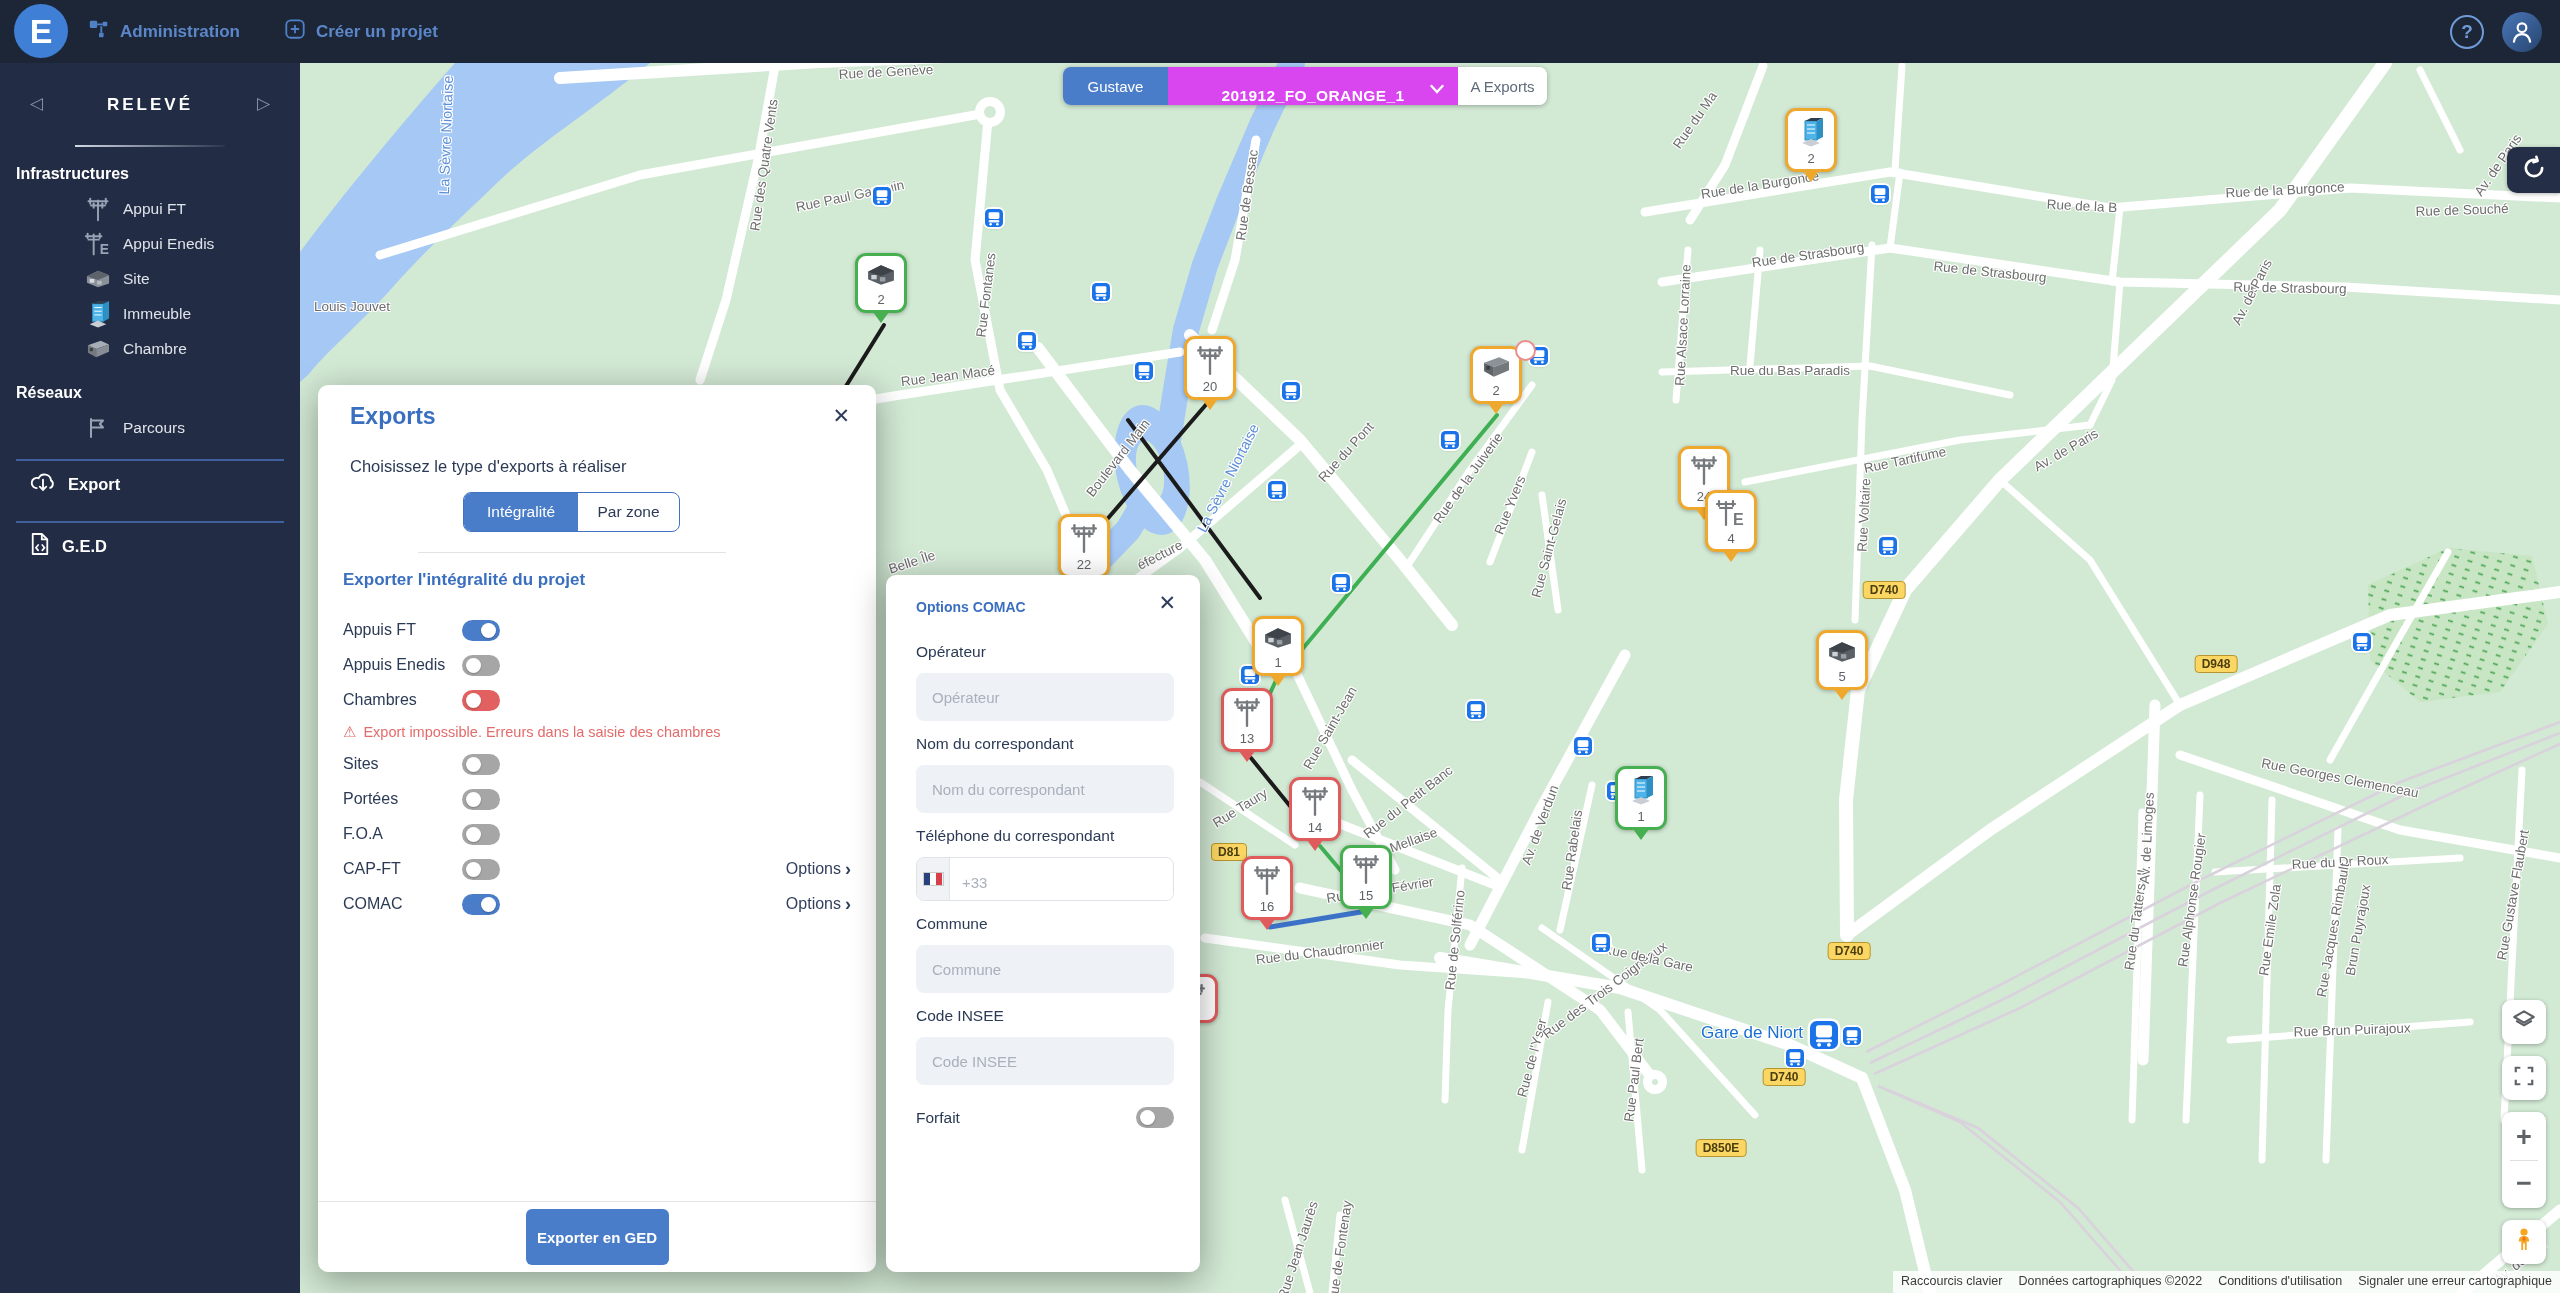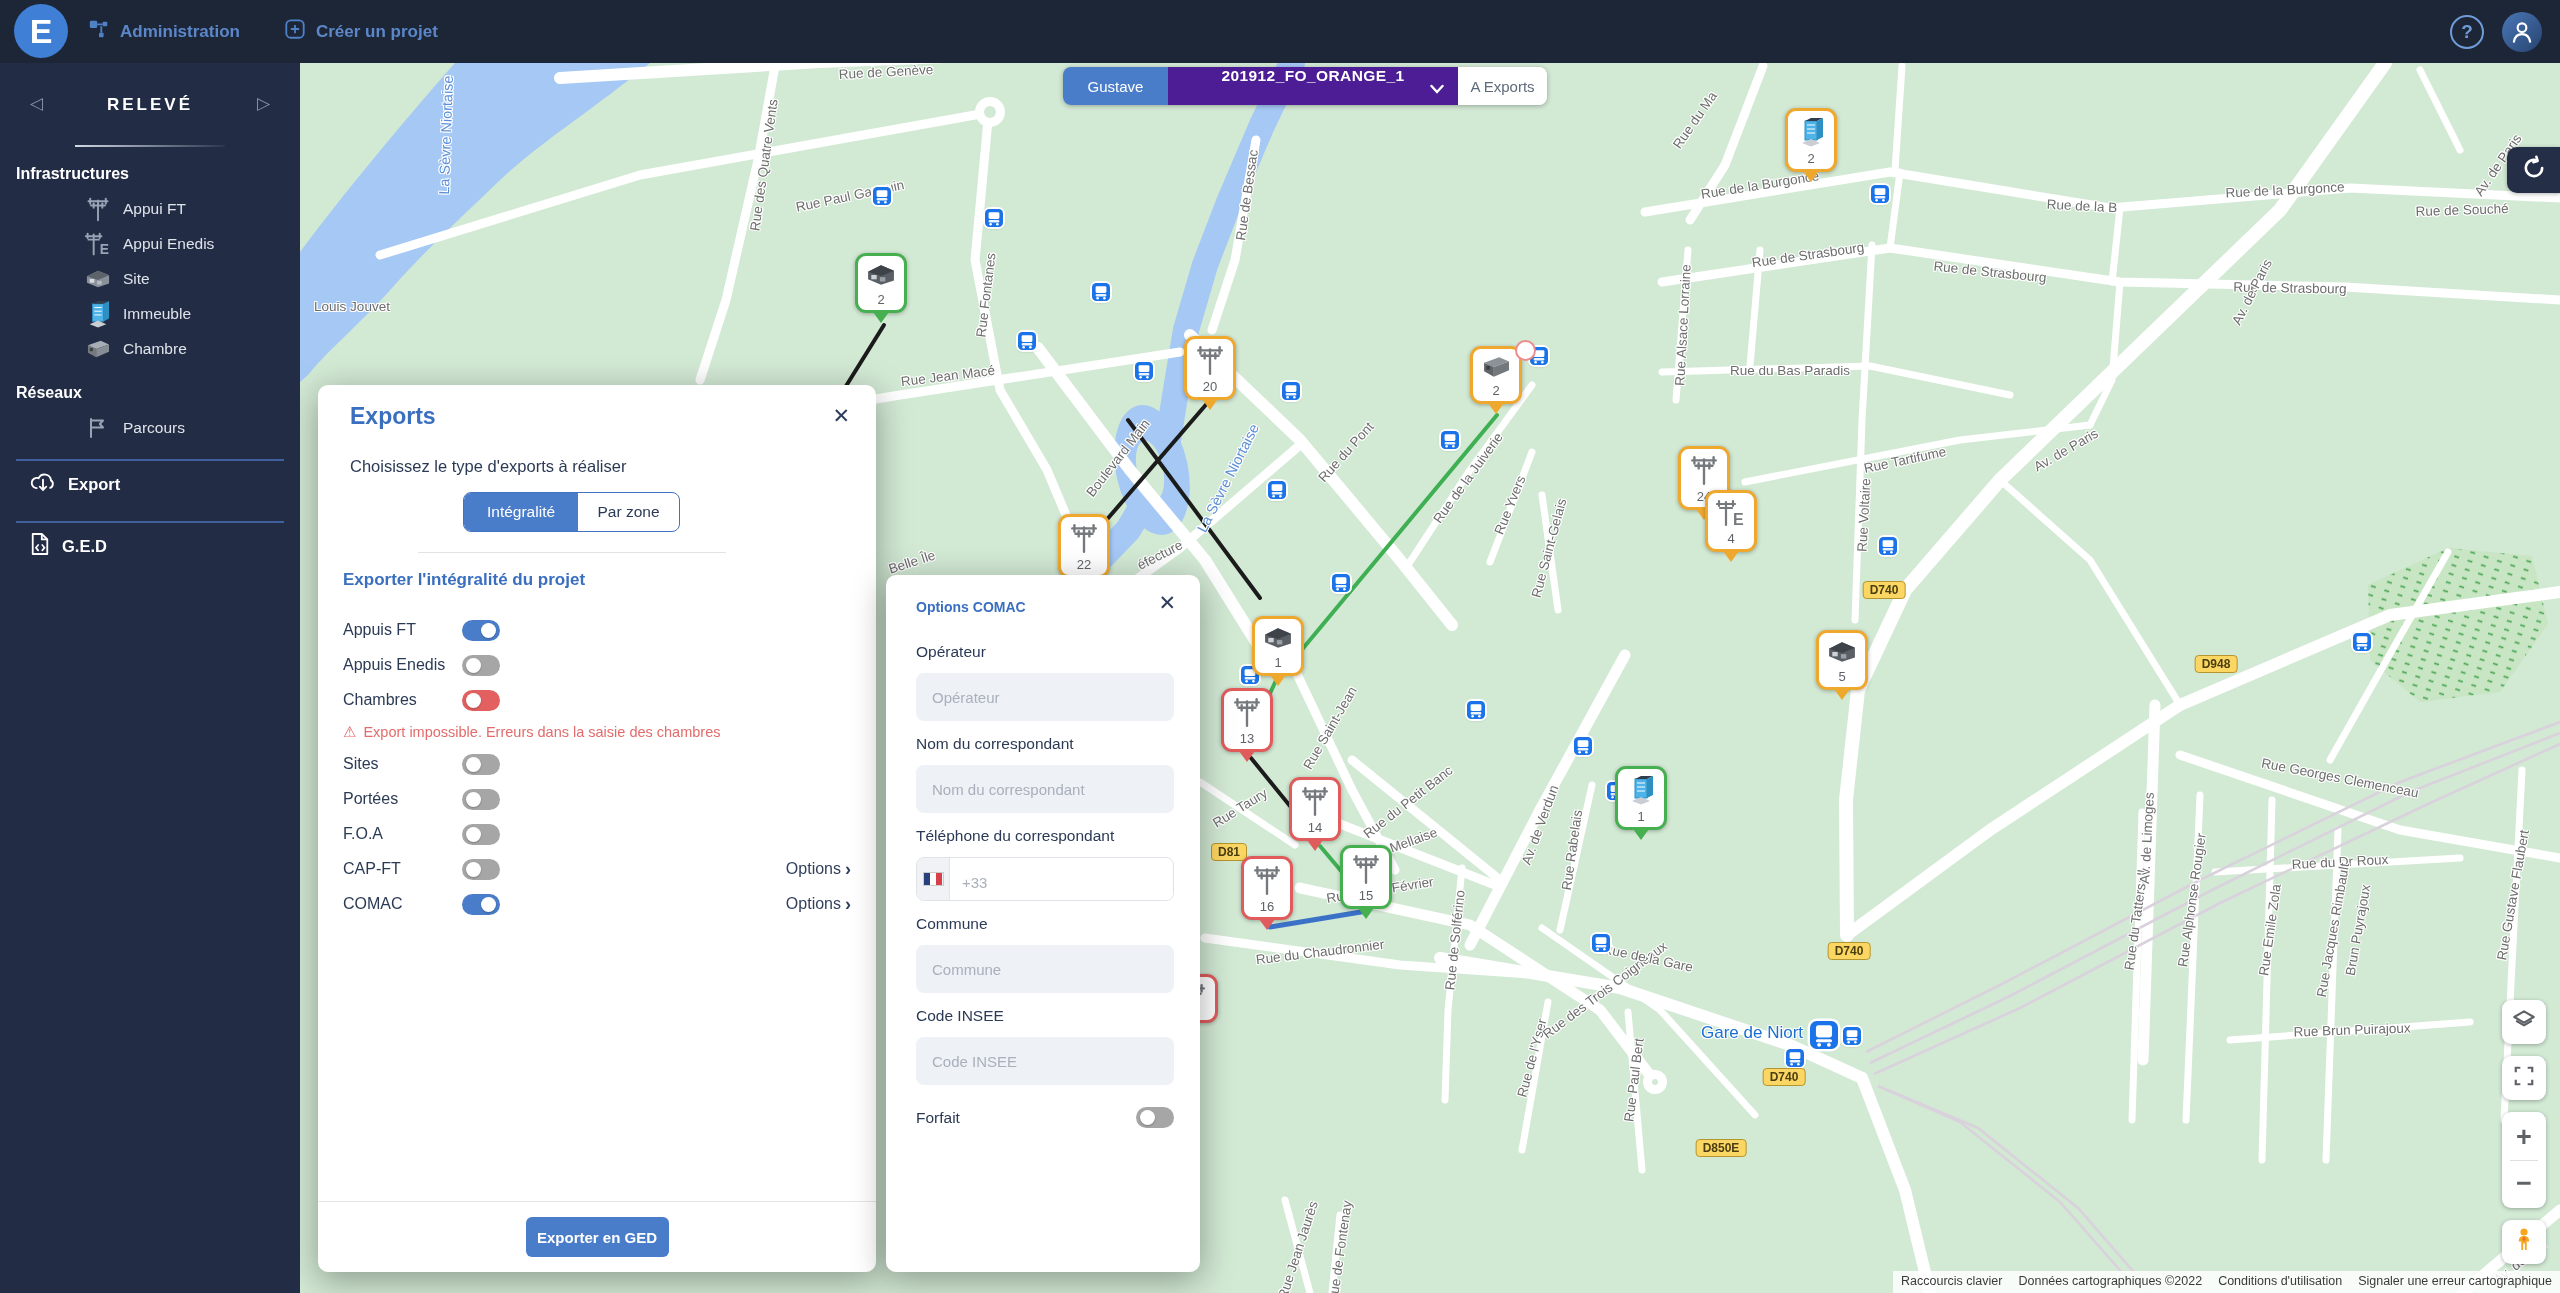--- a/index.html
+++ b/index.html
@@ -44,21 +44,21 @@
   .marker{position:absolute;width:52px;background:#fff;border:3px solid #888;border-radius:11px;z-index:4;
     display:flex;flex-direction:column;align-items:center;padding:5px 2px 2px;box-shadow:0 1px 4px rgba(0,0,0,.3);}
   .marker .num{font-size:13px;color:#5f6368;line-height:1.15;}
   .marker .tip{position:absolute;left:50%;bottom:-13px;transform:translateX(-50%);width:0;height:0;
     border:8px solid transparent;border-bottom:0;border-top-width:11px;}
   .badge{position:absolute;width:21px;height:21px;border-radius:50%;background:#fff;border:2.5px solid #ec8e8e;z-index:5;}
   
   #float-bar{position:absolute;left:1063px;top:67px;height:38px;display:flex;z-index:10;border-radius:8px;box-shadow:0 1px 5px rgba(0,0,0,.3);}
   #mode-btn{background:#4a7dc9;color:#fff;font-size:15px;display:flex;align-items:center;justify-content:center;
     width:105px;border-radius:8px 0 0 8px;cursor:pointer;}
-  #project-dd{background:#4c1d95;color:#fff;width:290px;display:flex;align-items:flex-start;justify-content:center;gap:0;cursor:pointer;position:relative;}
+  #project-dd{background:#d946ef;color:#fff;width:290px;display:flex;align-items:flex-end;justify-content:center;gap:0;cursor:pointer;position:relative;}
   #project-dd .pname{font-weight:bold;font-size:15.5px;letter-spacing:.4px;}
   #project-dd .chev{position:absolute;right:14px;top:13px;}
   #billing-btn{background:#fff;color:#5f6b7a;font-size:15px;width:89px;display:flex;align-items:center;justify-content:center;
     border-radius:0 8px 8px 0;cursor:pointer;}
   
   #refresh-btn{position:absolute;left:2507px;top:147px;width:53px;height:46px;background:#242e47;border-radius:10px 0 0 10px;
     z-index:10;display:flex;align-items:center;justify-content:center;cursor:pointer;box-shadow:0 1px 4px rgba(0,0,0,.3);}
   .mapctl{position:absolute;left:2502px;width:44px;background:#fff;border-radius:9px;z-index:10;
     display:flex;align-items:center;justify-content:center;box-shadow:0 1px 4px rgba(0,0,0,.3);cursor:pointer;}
   #ctl-layers{top:1000px;height:44px;}
@@ -93,21 +93,21 @@
   .tgl.on{background:#4a7dc9;} .tgl.on::after{right:4px;}
   .tgl.off{background:#a6a6a6;} .tgl.off::after{left:4px;}
   .tgl.err{background:#e26060;} .tgl.err::after{left:4px;}
   .opt-link{margin-left:auto;color:#33415e;font-size:16px;display:flex;align-items:center;gap:4px;cursor:pointer;}
   .opt-link .chevr{font-size:18px;font-weight:bold;line-height:1;}
   .warnrow{display:flex;align-items:center;height:24px;margin:-2px 0 7px 0;color:#e36b6b;font-size:14.5px;gap:7px;}
   .modal-footer{position:absolute;left:0;right:0;bottom:0;height:71px;border-top:1px solid #e6e6e6;
     display:flex;align-items:center;justify-content:center;}
   .btn-primary{background:#4a7dc9;color:#fff;font-weight:bold;font-size:15px;border:none;border-radius:6px;cursor:pointer;
     display:flex;align-items:center;justify-content:center;}
-  #exports-btn{width:143px;height:40px;}
+  #exports-btn{width:143px;height:56px;}
   #ok-btn{width:120px;height:39px;}
   #comac-title{position:absolute;left:30px;top:24px;font-size:14px;}
   #comac-close{right:24px;top:17px;}
   #comac-fields{position:absolute;left:30px;top:54px;width:258px;}
   .cfield .flabel{font-size:15.5px;color:#2b3a55;margin:14px 0 12px 0;}
   .cfield input{width:258px;height:48px;background:#eef1f6;border:none;border-radius:8px;padding:0 16px;
     font-size:15px;color:#444;font-family:"Liberation Sans",sans-serif;outline:none;}
   .cfield input::placeholder{color:#a9b0bb;}
   .phone-wrap{display:flex;width:258px;height:44px;border:1px solid #dfe3e8;border-radius:8px;overflow:hidden;background:#fff;}
   .flag-box{width:48px;background:#f0f2f5;display:flex;align-items:center;justify-content:center;border-right:1px solid #e2e6ea;}

